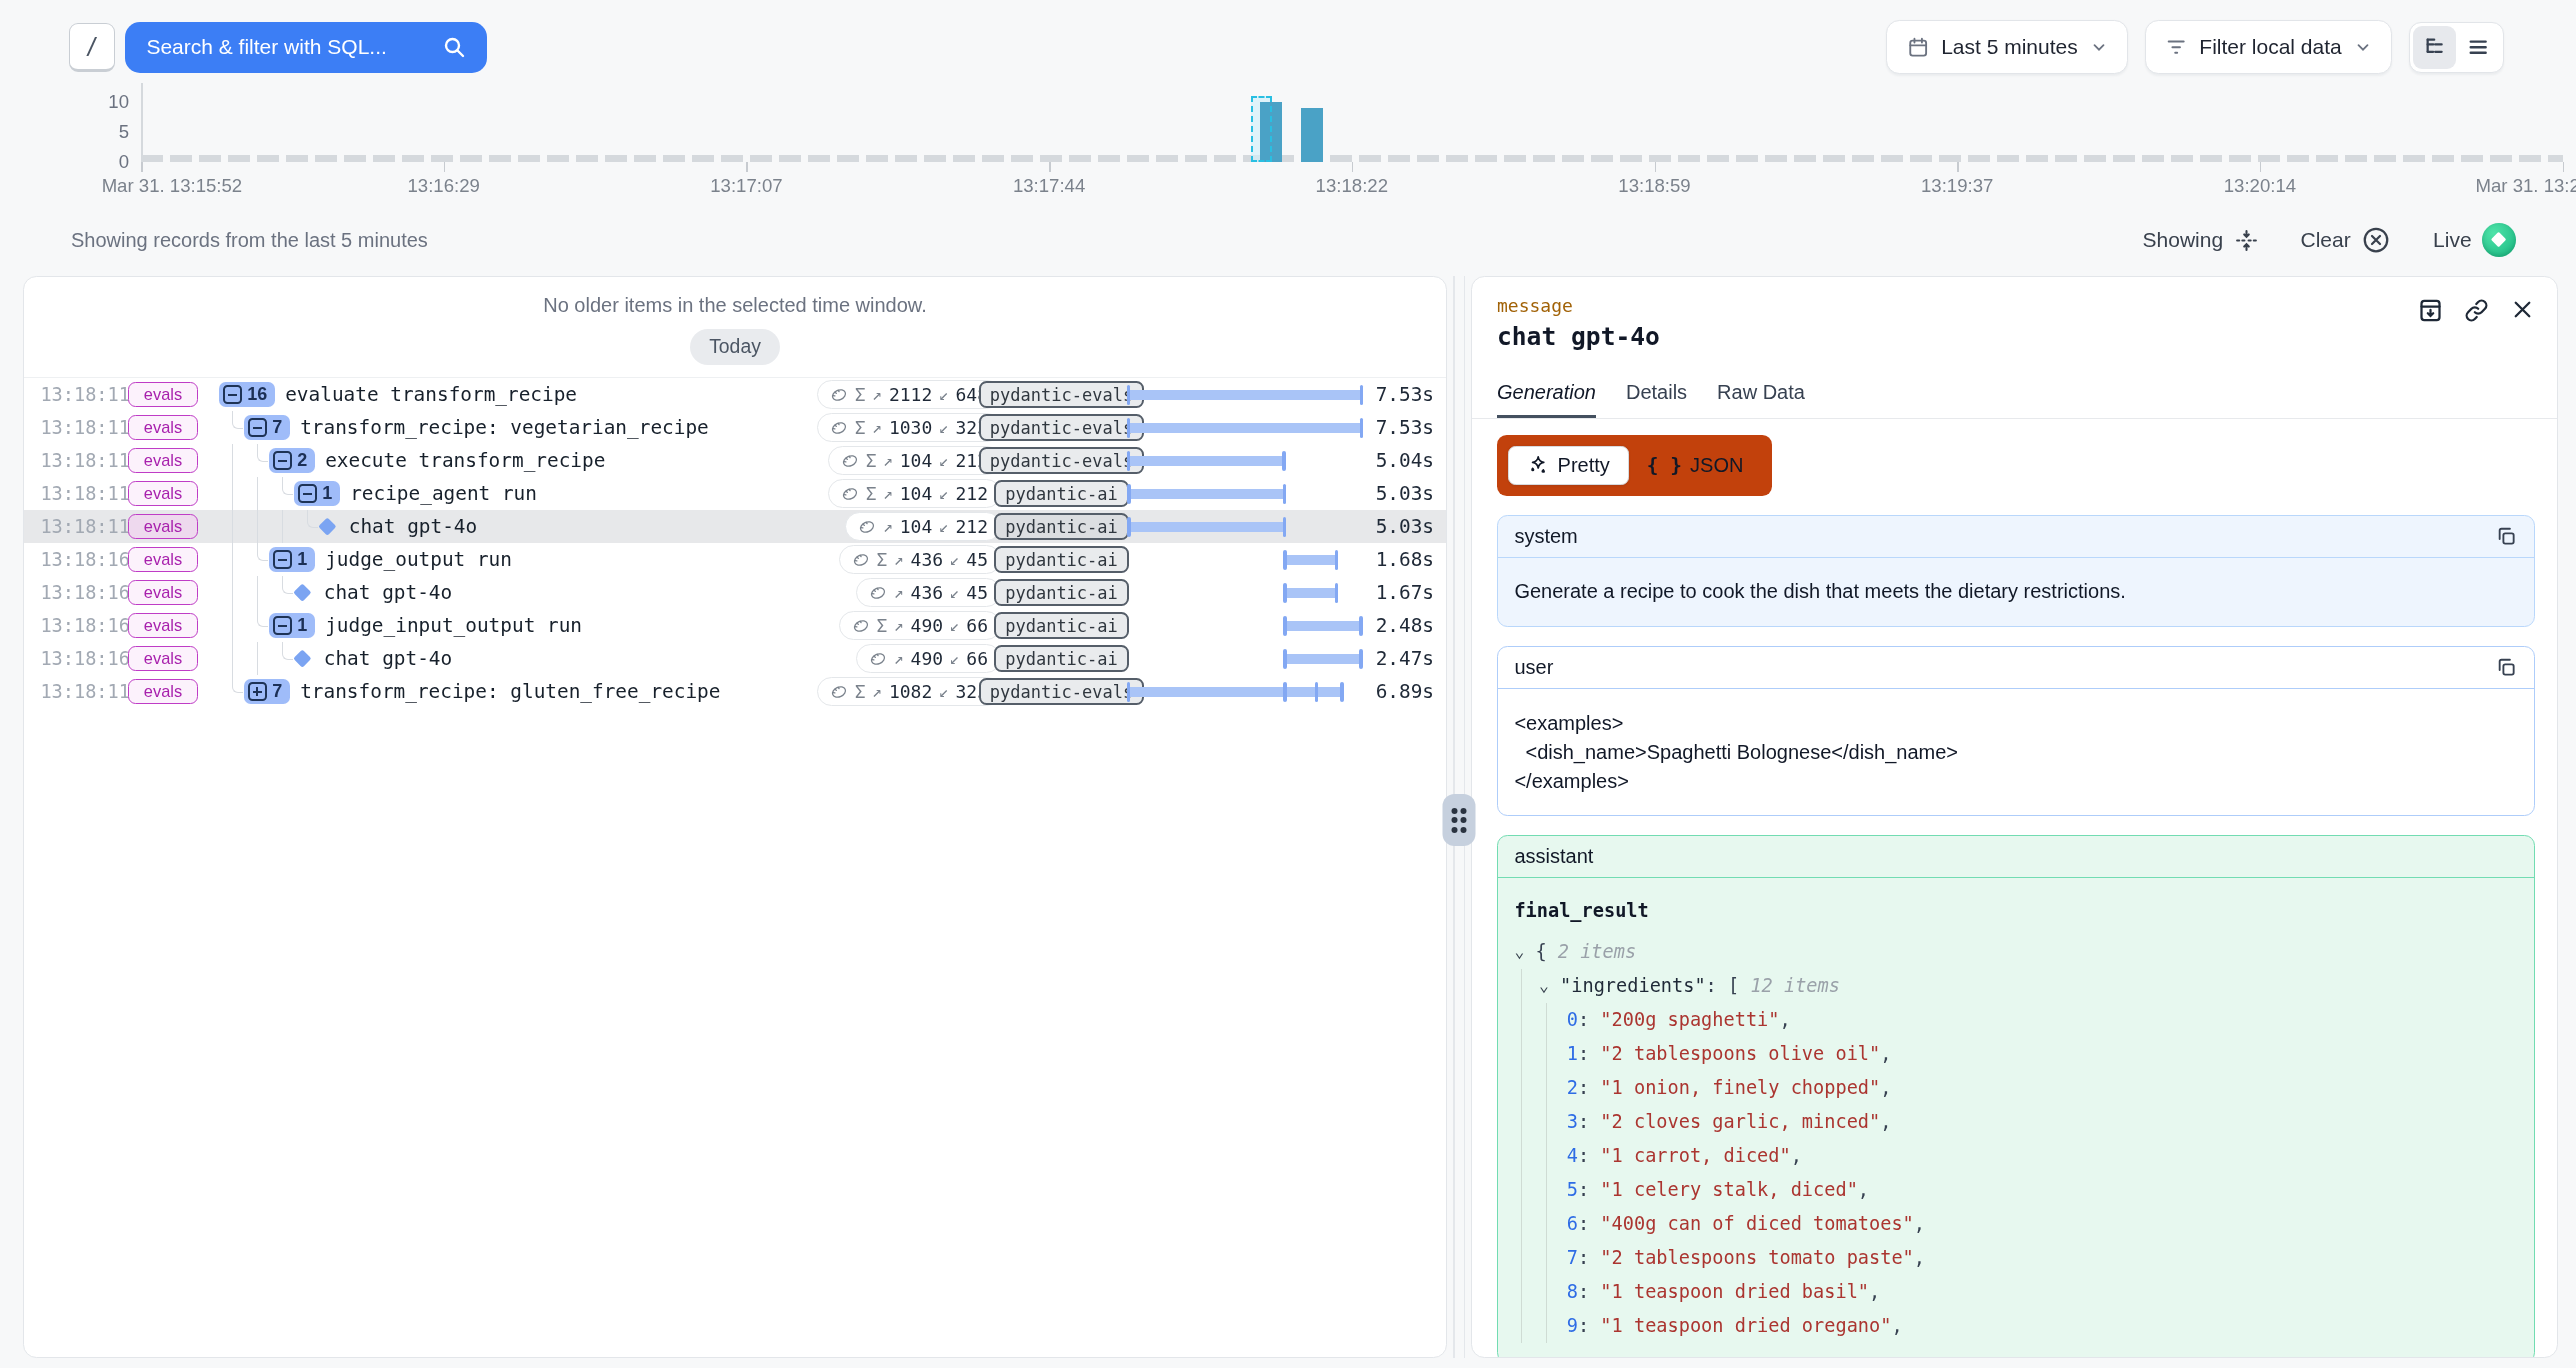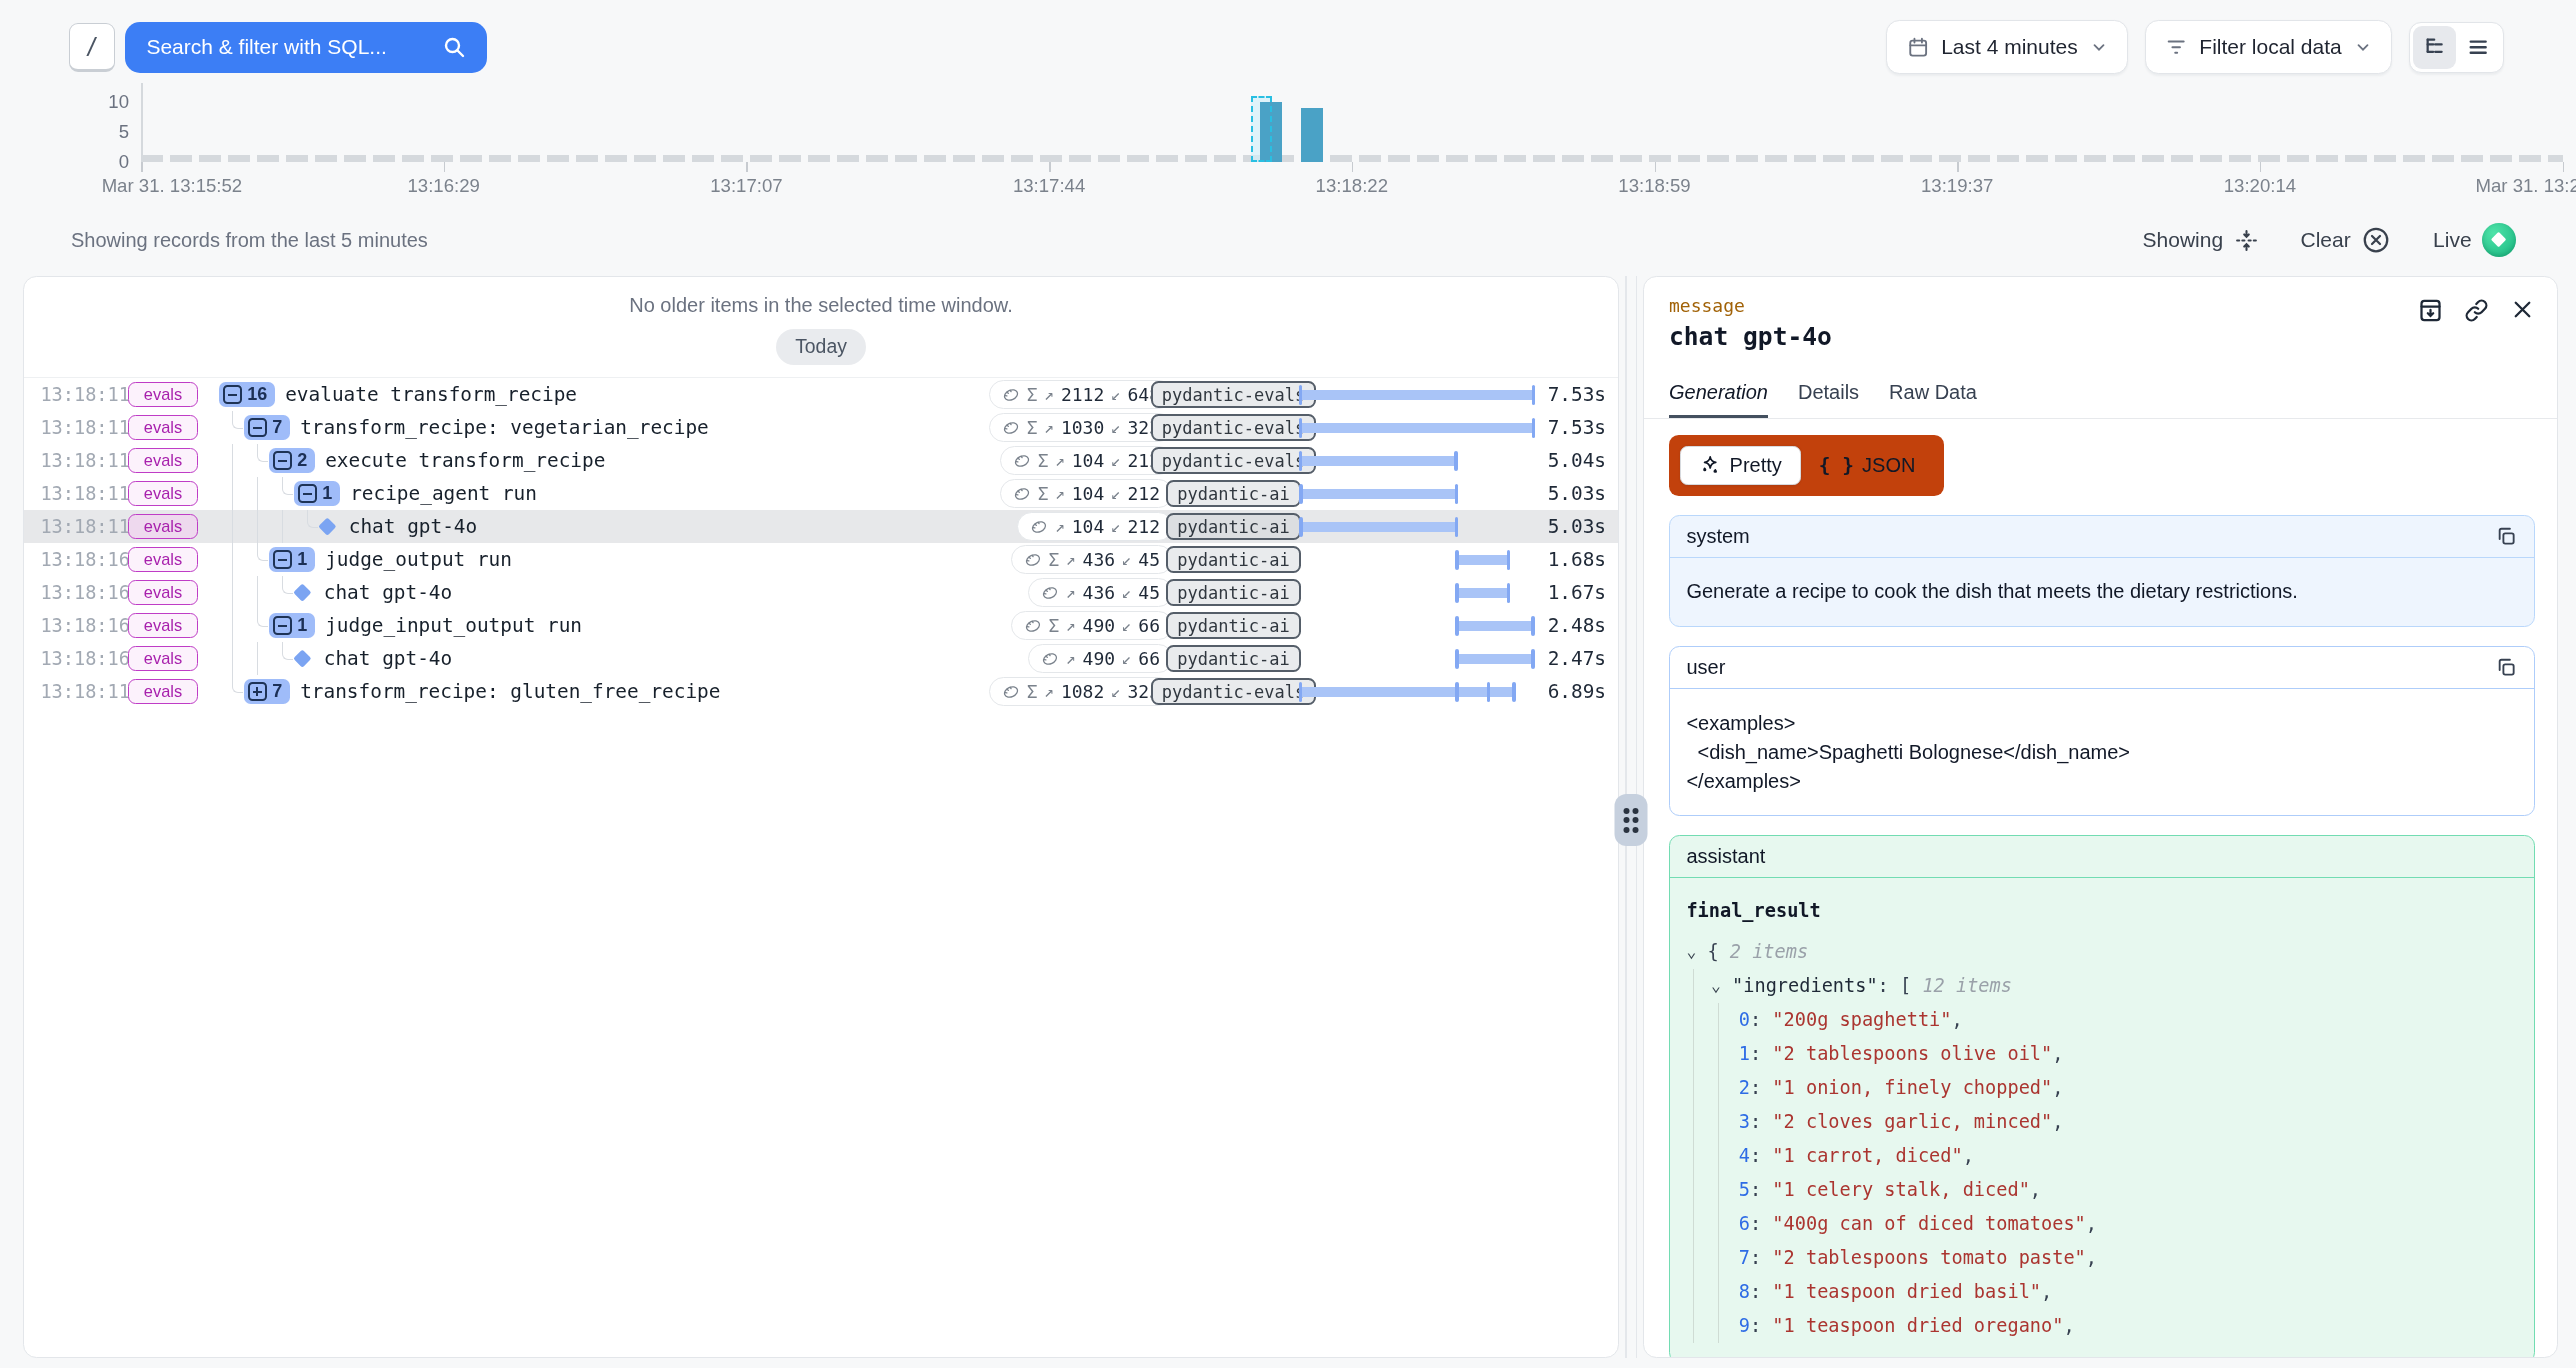--- a/index.html
+++ b/index.html
@@ -44,21 +44,21 @@
   .showing { font-size:20px; color:#6b7280; }
   .sr-right { margin-left:auto; display:flex; align-items:center; gap:42px; }
   .sr-item { display:flex; align-items:center; gap:10.4px; font-size:21px; color:#39414d; cursor:pointer; }
   .live-dot { width:34px; height:34px; border-radius:50%; background:radial-gradient(circle at 35% 30%,#4fe3a9,#17b57f);
               display:flex; align-items:center; justify-content:center; box-shadow:inset 0 -2.2px 4.5px rgba(0,90,60,.25); }
   .live-dot .dia { width:11.2px; height:11.2px; background:#fff; transform:rotate(45deg); border-radius:1.5px; }
 
   
   .main { display:flex; margin:19.4px 18px 0 23px; height:1082px; }
   .panel { background:#fff; border:1.5px solid #e3e6ea; border-radius:13.4px; overflow:hidden; }
-  .left-panel { width:1596px; position:relative; }
+  .left-panel { width:1424px; position:relative; }
   .gutter { width:24px; position:relative; flex:none; }
   .gutter .gl { position:absolute; top:0; bottom:0; width:1.5px; background:#e4e7eb; }
   .gutter .handle { position:absolute; left:50%; top:518px; transform:translateX(-50%); width:33px; height:52px;
                     border-radius:12px; background:#c6d0de; display:grid; grid-template-columns:repeat(2,6px);
                     grid-template-rows:repeat(3,6px); gap:3.7px; place-content:center; cursor:col-resize; z-index:2; }
   .gutter .handle i { background:#2a3340; border-radius:50%; }
   .right-panel { flex:1; display:flex; flex-direction:column; }
 
   
   .empty-note { text-align:center; font-size:20px; color:#6b7280; margin-top:16.4px; }
@@ -154,21 +154,21 @@
     </span>
   </div>
   <div class="tb-right">
     <button class="tb-btn">
       <span class="ic">
         <svg width="22.4" height="22.4" viewBox="0 0 24 24" fill="none" stroke="#6b7280" stroke-width="2" stroke-linecap="round">
             <rect x="3.5" y="5" width="17" height="16" rx="2.5"></rect>
             <path d="M8 3v4M16 3v4M3.5 10h17"></path>
           </svg>
       </span>
-      <span>Last 4 minutes</span>
+      <span>Last 5 minutes</span>
       <span class="ic">
         <svg width="18" height="18" viewBox="0 0 24 24" fill="none" stroke="#6b7280" stroke-width="2.4" stroke-linecap="round">
             <path d="M6 9.5 L12 15.5 L18 9.5"></path>
           </svg>
       </span>
     </button>
     <button class="tb-btn">
       <span class="ic">
         <svg width="22.4" height="22.4" viewBox="0 0 24 24" fill="none" stroke="#6b7280" stroke-width="2.2" stroke-linecap="round">
             <path d="M4 6h16M8 12h8M11 18h2"></path>

